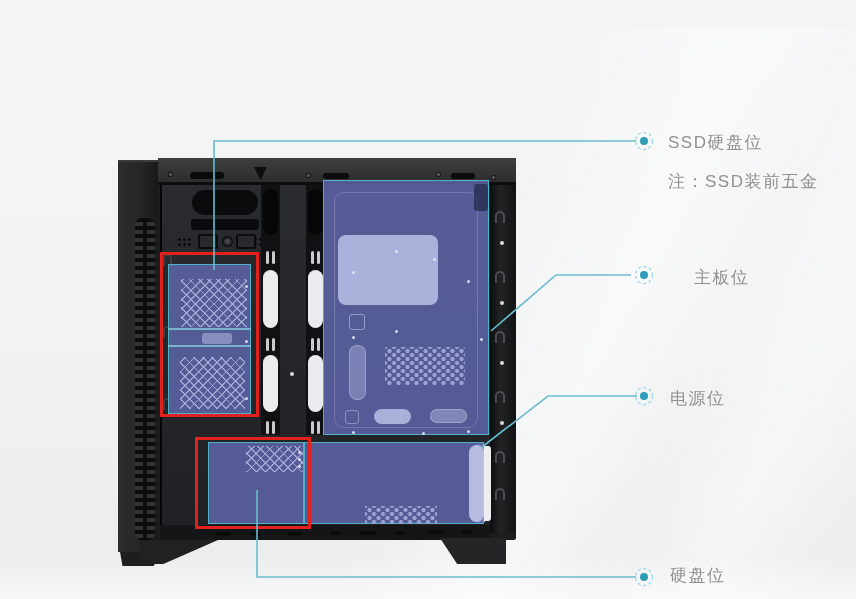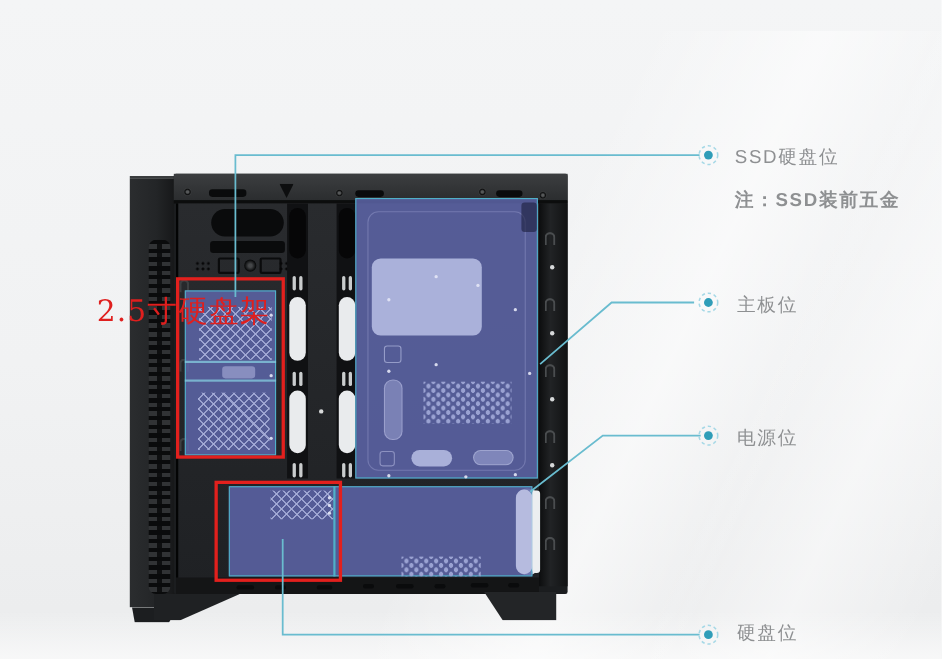--- a/index.html
+++ b/index.html
@@ -210,20 +210,19 @@
     </g>
     <g fill="none" stroke="#a5d8e6" stroke-width="1.4" stroke-dasharray="3 2.6">
       <circle cx="644" cy="113" r="8.5"></circle>
       <circle cx="644" cy="247" r="8.5"></circle>
       <circle cx="644" cy="368" r="8.5"></circle>
       <circle cx="644" cy="549" r="8.5"></circle>
     </g>
   </svg>
 
   <div class="abs gray-label" style="left:668px;top:103px;">SSD硬盘位</div>
-  <div class="abs gray-label" style="left:668px;top:142px;font-weight:bold;">注：SSD装前五金</div>
-  <div class="abs gray-label" style="left:670px;top:238px;">主板位</div>
+  <div class="abs gray-label" style="left:668px;top:142px;">注：SSD装前五金</div>
+  <div class="abs gray-label" style="left:694px;top:238px;">主板位</div>
   <div class="abs gray-label" style="left:670px;top:359px;">电源位</div>
   <div class="abs gray-label" style="left:670px;top:536px;">硬盘位</div>
 
-  <div class="abs red-label" style="left:88px;top:237px;">2.5寸硬盘架</div>
 
 </div>
 
 </body></html>

